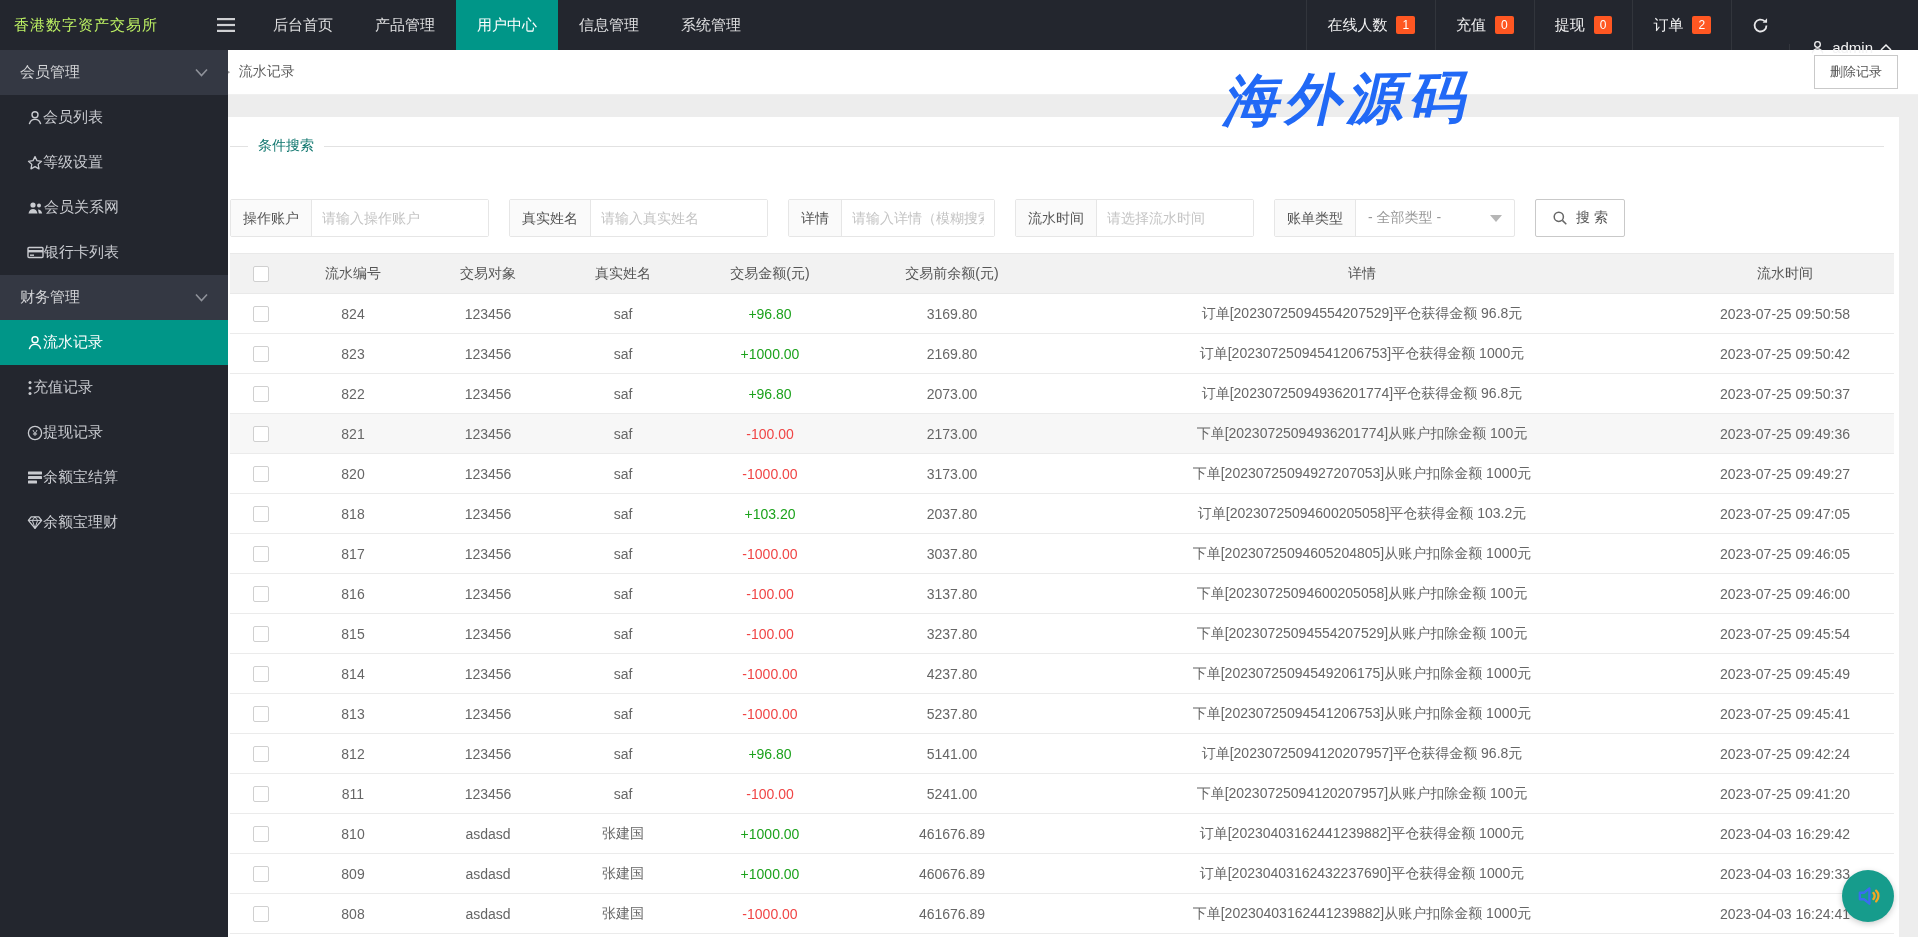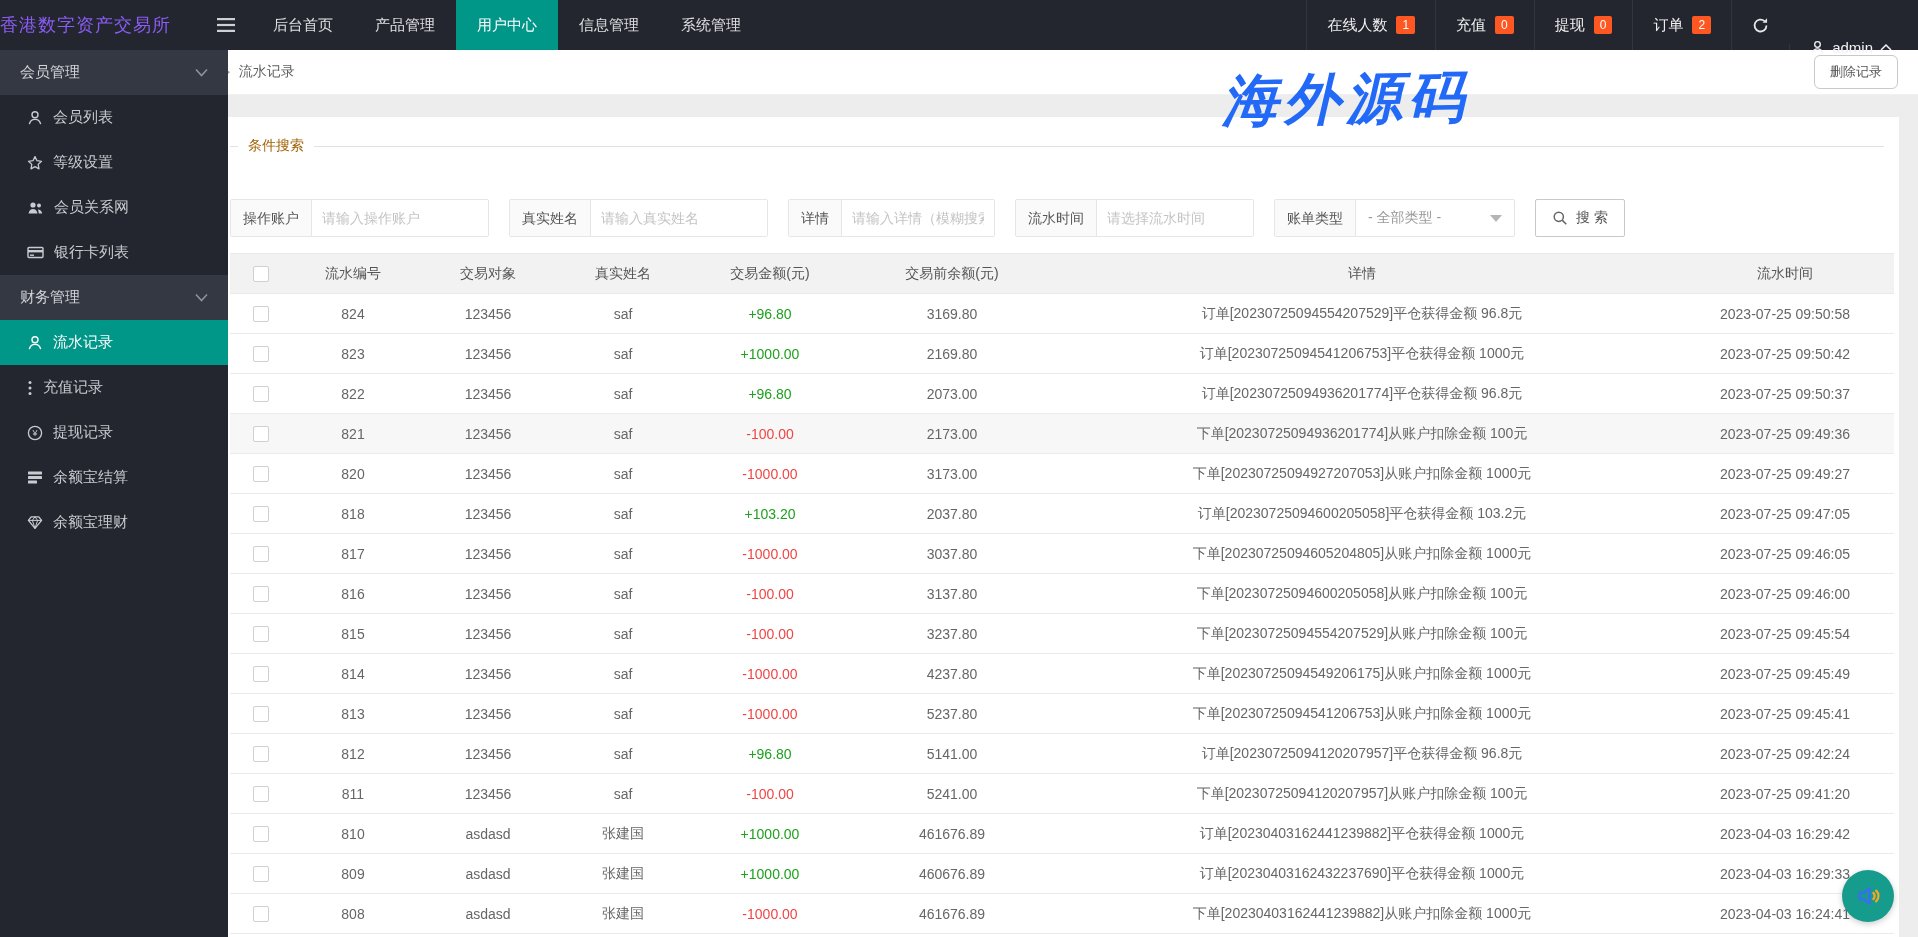--- a/index.html
+++ b/index.html
@@ -2,22 +2,22 @@
 <html style="--accent: #009688; --badge: #ff5722; --pos: #1ca21c; --neg: #f04545; --wm: #2169f6;"><head>
 <meta charset="utf-8">
 <style>
   * { margin:0; padding:0; box-sizing:border-box; }
   html,body { width:1918px; height:937px; overflow:hidden; background:#ededed;
     font-family:"Liberation Sans","DejaVu Sans",sans-serif; }
 
   
   .header { position:absolute; left:0; top:0; width:1918px; height:50px;
     background:#23262e; display:flex; align-items:stretch; z-index:20; }
-  .logo { width:200px; display:flex; align-items:center; 
-    color:#8b5cf6; font-size:18px; letter-spacing:1px; white-space:nowrap; }
+  .logo { width:200px; display:flex; align-items:center; padding-left:14px;
+    color:#bef264; font-size:15px; letter-spacing:1px; white-space:nowrap; }
   .hamburger { width:52px; display:flex; align-items:center; justify-content:center;
     color:#cfd0d3; cursor:pointer; }
   .nav { display:flex; align-items:stretch; }
   .nav-item { padding:0 21px; display:flex; align-items:center; color:rgba(255,255,255,.85);
     font-size:15px; cursor:pointer; }
   .nav-item.active { background:var(--accent); color:#fff; }
   .header-right { margin-left:auto; display:flex; align-items:stretch; }
   .stat { display:flex; align-items:center; padding:0 20px; color:#f2f2f3; font-size:15px;
     border-left:1px solid rgba(255,255,255,.07); cursor:pointer; }
   .badge { margin-left:9px; background:var(--badge); color:#fff; font-size:12px;
@@ -27,43 +27,43 @@
   .userbox { display:flex; align-items:center; gap:7px; padding:0 26px 0 20px;
     color:#f2f2f3; font-size:15px; border-left:1px solid rgba(255,255,255,.07); cursor:pointer;margin-top:44px; }
 
   
   .sidebar { position:absolute; left:0; top:50px; width:228px; height:887px;
     background:#23262e; z-index:15; }
   .side-group-title { height:45px; background:#343843; color:#d3d4d7; font-size:15px;
     display:flex; align-items:center; padding:0 20px; cursor:pointer; }
   .side-group-title .chev { margin-left:auto; color:#8f929a; }
   .side-item { height:45px; display:flex; align-items:center; padding-left:27px;
-    color:#c9cbd0; font-size:15px; gap:10px; cursor:pointer; }
+    color:#c9cbd0; font-size:15px; cursor:pointer; }
   .side-item.active { background:var(--accent); color:#fff; }
   .icon { display:inline-flex; align-items:center; justify-content:center; }
   .icon svg { display:block; }
 
   
   .crumb-bar { position:absolute; left:200px; top:50px; width:1718px; height:45px;
     background:#fff; display:flex; align-items:center; padding:0 20px 0 15px;
     border-bottom:1px solid #f0f0f0; z-index:5; }
   .crumb-arrow { color:#9a9a9a; font-size:15px; margin-right:8px; }
   .crumb-title { color:#5f5f5f; font-size:14px; }
-  .del-btn { margin-left:auto; background:#fff; border:1px solid #c9c9c9; border-radius:6px;
+  .del-btn { margin-left:auto; background:#fff; border:1px solid #c9c9c9; border-radius:0;
     color:#555; font-size:13px; padding:7px 15px; cursor:pointer;
     font-family:"Liberation Sans","DejaVu Sans",sans-serif; }
 
   
   .main { position:absolute; left:200px; top:95px; width:1718px; height:842px;
     padding:22px 19px 0 15px; }
   .card { background:#fff; min-height:860px; padding:15px; }
 
   .fieldset { position:relative; border-top:1px solid #e2e2e2; margin-top:14px; padding-top:25px; }
-  .legend { position:absolute; top:-10px; left:8px; background:#fff; padding:0 10px;
-    color:#a16207; font-size:14px;text-align:right; }
+  .legend { position:absolute; top:-10px; left:18px; background:#fff; padding:0 10px;
+    color:#0f766e; font-size:14px;text-align:right; }
   .search-row { display:flex; gap:20px;margin-top:27px; }
   .sgroup { display:flex; height:38px; border:1px solid #e6e6e6; border-radius:2px; background:#fff; }
   .sgroup .lab { background:#fafafa; border-right:1px solid #e6e6e6; padding:0 12px;
     line-height:36px; color:#555; font-size:14px; white-space:nowrap; }
   .sgroup input { border:none; outline:none; padding:0 10px; font-size:14px; color:#333;
     font-family:"Liberation Sans","DejaVu Sans",sans-serif; }
   .sgroup input::placeholder { color:#c4c4c4; }
   .sgroup .selval { display:flex; align-items:center; padding:0 12px; color:#999;
     font-size:14px; width:158px; cursor:pointer; }
   .caret { margin-left:auto; width:0; height:0; border-left:6px solid transparent;

